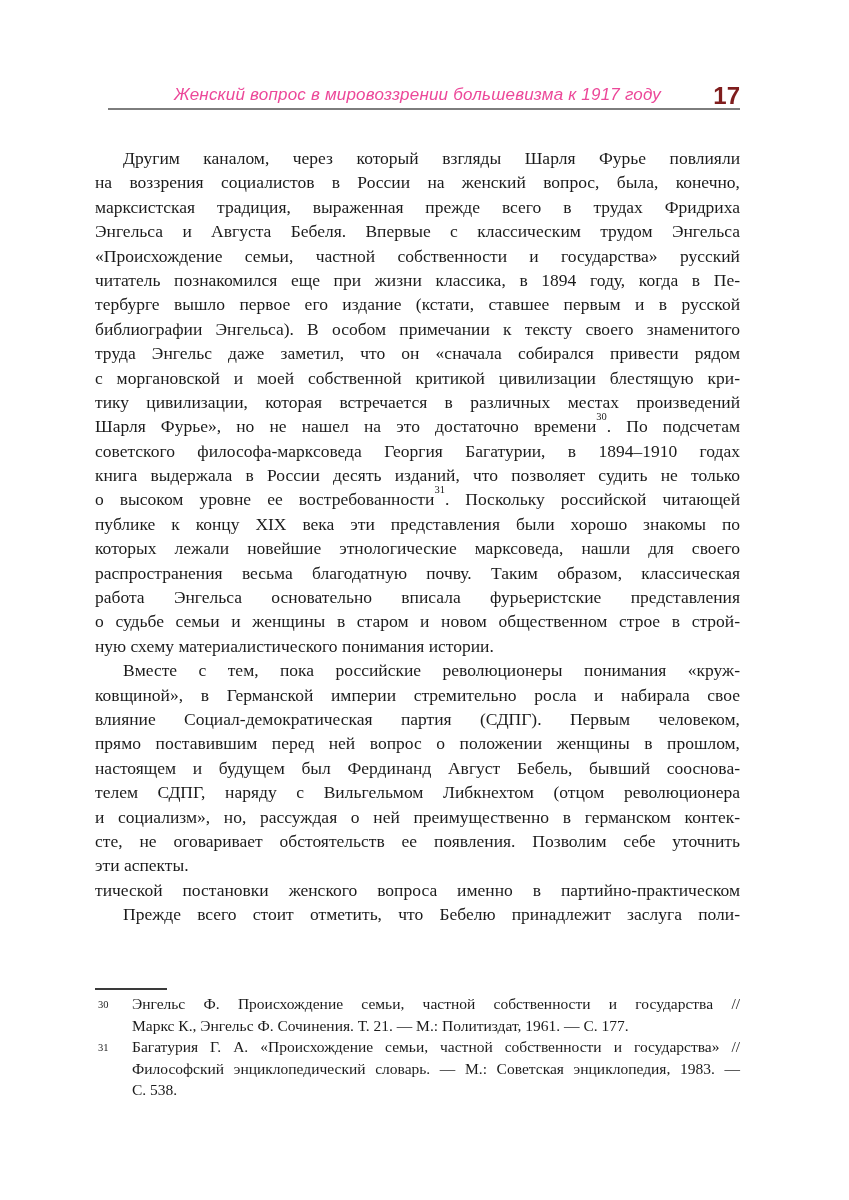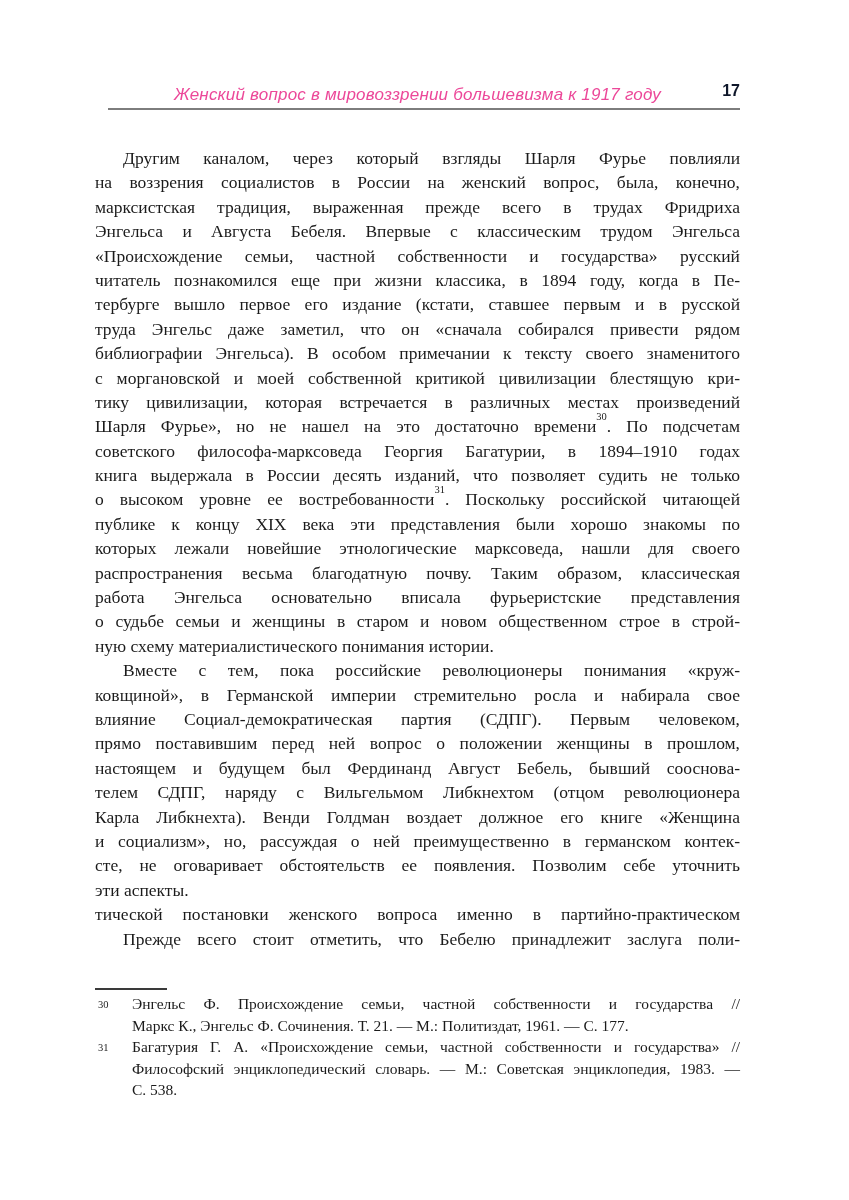--- a/index.html
+++ b/index.html
@@ -27,22 +27,22 @@
     font-size: 17px;
     letter-spacing: 0.2px;
     color: #ec4899;
     white-space: nowrap;
   }
   .rh-num {
     position: absolute;
     right: 0; top: -2px;
     font-family: "Liberation Sans", sans-serif;
     font-weight: bold;
-    font-size: 16px;
-    color: #0f172a;
+    font-size: 24px;
+    color: #7f1d1d;
   }
   .rh-rule {
     position: absolute;
     left: 13px; top: 24px;
     width: 632px; height: 0;
     border-top: 2px solid #7d7d7d;
   }
 
   
   .body-text {
@@ -100,43 +100,42 @@
 
 <div class="body-text">
     <div>
       <div class="line indent">Другим каналом, через который взгляды Шарля Фурье повлияли</div>
       <div class="line">на воззрения социалистов в России на женский вопрос, была, конечно,</div>
       <div class="line">марксистская традиция, выраженная прежде всего в трудах Фридриха</div>
       <div class="line">Энгельса и Августа Бебеля. Впервые с классическим трудом Энгельса</div>
       <div class="line">«Происхождение семьи, частной собственности и государства» русский</div>
       <div class="line">читатель познакомился еще при жизни классика, в 1894 году, когда в Пе-</div>
       <div class="line">тербурге вышло первое его издание (кстати, ставшее первым и в русской</div>
+      <div class="line">библиографии Энгельса). В особом примечании к тексту своего знаменитого</div>
       <div class="line">труда Энгельс даже заметил, что он «сначала собирался привести рядом</div>
-      <div class="line">библиографии Энгельса). В особом примечании к тексту своего знаменитого</div>
       <div class="line">с моргановской и моей собственной критикой цивилизации блестящую кри-</div>
       <div class="line">тику цивилизации, которая встречается в различных местах произведений</div>
       <div class="line">Шарля Фурье», но не нашел на это достаточно времени<sup class="fnref">30</sup>. По подсчетам</div>
       <div class="line">советского философа-марксоведа Георгия Багатурии, в 1894–1910 годах</div>
       <div class="line">книга выдержала в России десять изданий, что позволяет судить не только</div>
       <div class="line">о высоком уровне ее востребованности<sup class="fnref">31</sup>. Поскольку российской читающей</div>
       <div class="line">публике к концу XIX века эти представления были хорошо знакомы по</div>
       <div class="line">которых лежали новейшие этнологические марксоведа, нашли для своего</div>
       <div class="line">распространения весьма благодатную почву. Таким образом, классическая</div>
       <div class="line">работа Энгельса основательно вписала фурьеристские представления</div>
       <div class="line">о судьбе семьи и женщины в старом и новом общественном строе в строй-</div>
       <div class="line last">ную схему материалистического понимания истории.</div>
     </div>
     <div>
       <div class="line indent">Вместе с тем, пока российские революционеры понимания «круж-</div>
       <div class="line">ковщиной», в Германской империи стремительно росла и набирала свое</div>
       <div class="line">влияние Социал-демократическая партия (СДПГ). Первым человеком,</div>
       <div class="line">прямо поставившим перед ней вопрос о положении женщины в прошлом,</div>
       <div class="line">настоящем и будущем был Фердинанд Август Бебель, бывший сооснова-</div>
       <div class="line">телем СДПГ, наряду с Вильгельмом Либкнехтом (отцом революционера</div>
-      <div class="line">Карла Либкнехта). Венди Голдман воздает должное его книге «Женщина</div>
       <div class="line">и социализм», но, рассуждая о ней преимущественно в германском контек-</div>
       <div class="line">сте, не оговаривает обстоятельств ее появления. Позволим себе уточнить</div>
       <div class="line last">эти аспекты.</div>
     </div>
     <div>
       <div class="line">тической постановки женского вопроса именно в партийно-практическом</div>
       <div class="line indent">Прежде всего стоит отметить, что Бебелю принадлежит заслуга поли-</div>
     </div>
   </div>
 

